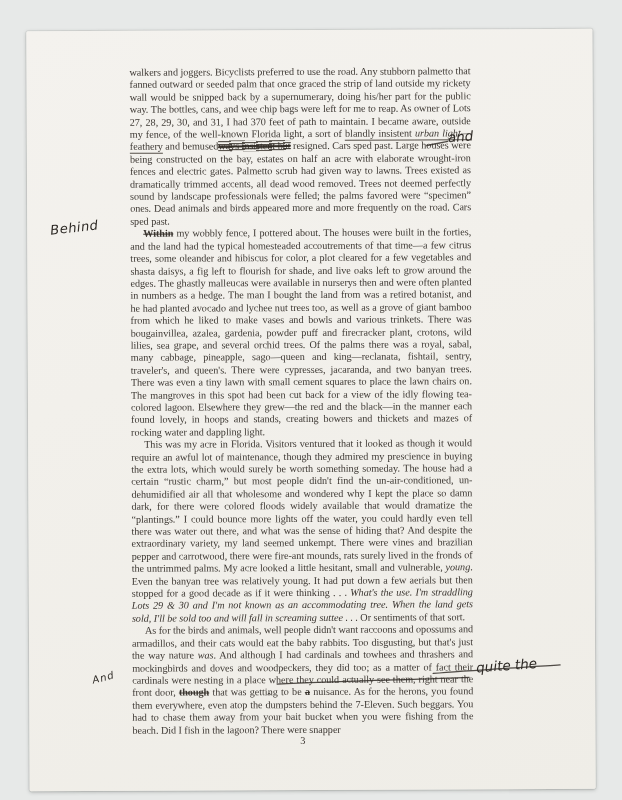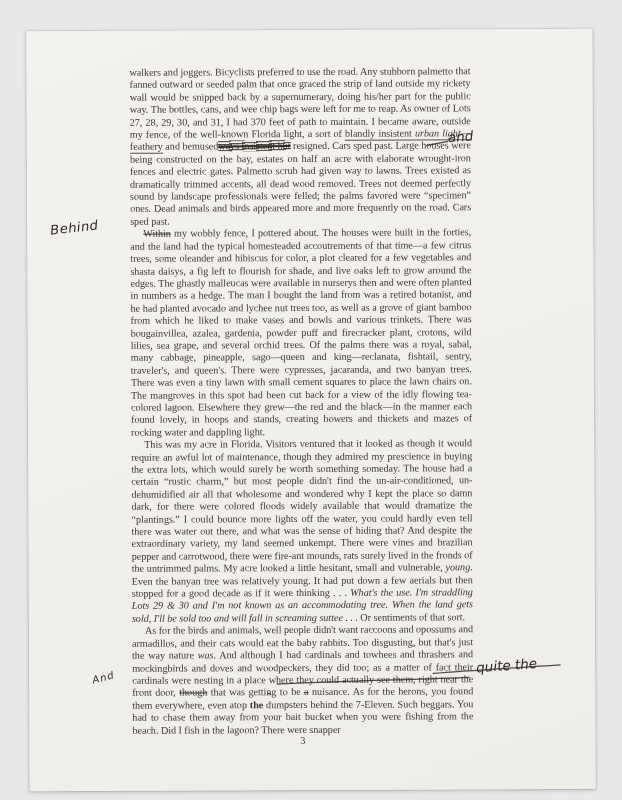--- a/index.html
+++ b/index.html
@@ -27,28 +27,28 @@
     position:absolute;left:103px;top:36px;width:341px;
     color:var(--ink);
     font-size:10.2px;line-height:12.4px;
     text-align:justify;
     letter-spacing:-0.05px;
   }
   .para{margin:0;}
   .para.indent{text-indent:13px;}
   .it{font-style:italic;}
   .hu{border-bottom:1.1px solid rgba(58,51,44,.85);padding-bottom:.5px;}
-  .strike{text-decoration:line-through;text-decoration-thickness:1.2px;text-decoration-color:rgba(50,44,38,.9);}
+  .strike{text-decoration:line-through;text-decoration-thickness:1.2px;text-decoration-color:rgba(50,44,38,.9);font-weight:bold;}
   .scribble{
     position:relative;color:rgba(45,40,34,.9);
     text-decoration:line-through;text-decoration-thickness:1.5px;
     background:repeating-linear-gradient(176deg, rgba(52,46,39,0) 0 .9px, rgba(52,46,39,.8) .9px 2.1px, rgba(52,46,39,.15) 2.1px 3px);
     border-radius:2px;
   }
-  .caret-wrap{position:relative;font-weight:bold;}
+  .caret-wrap{position:relative;}
   .caret-mark{
     position:absolute;left:1px;top:-8px;
     font-style:normal;font-family:"DejaVu Sans",sans-serif;
     font-size:9px;color:var(--pen);transform:scaleX(1.4);
   }
   .page-number{
     position:absolute;left:103px;top:705px;width:341px;
     text-align:center;color:var(--ink);font-size:10.5px;
   }
   .annotation{

